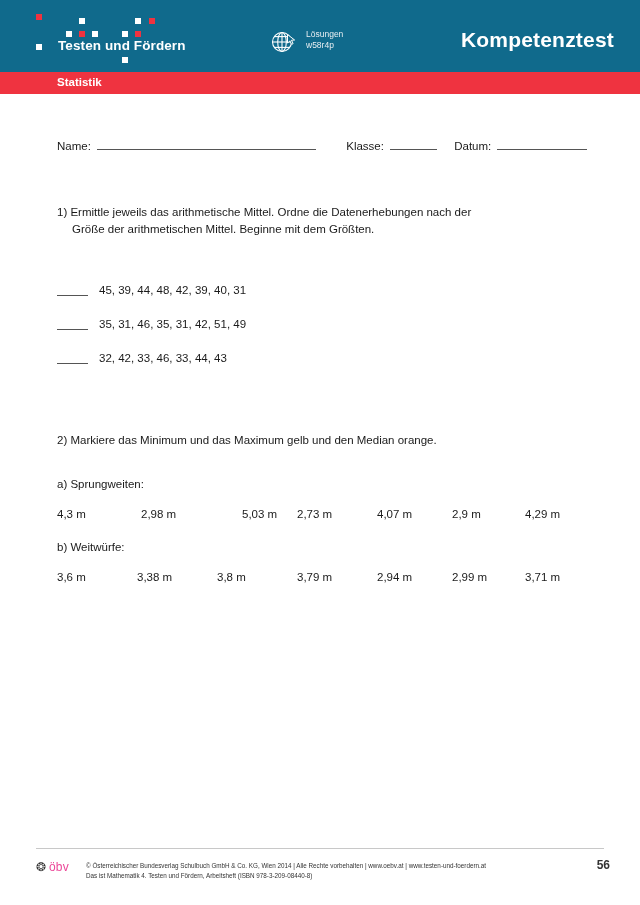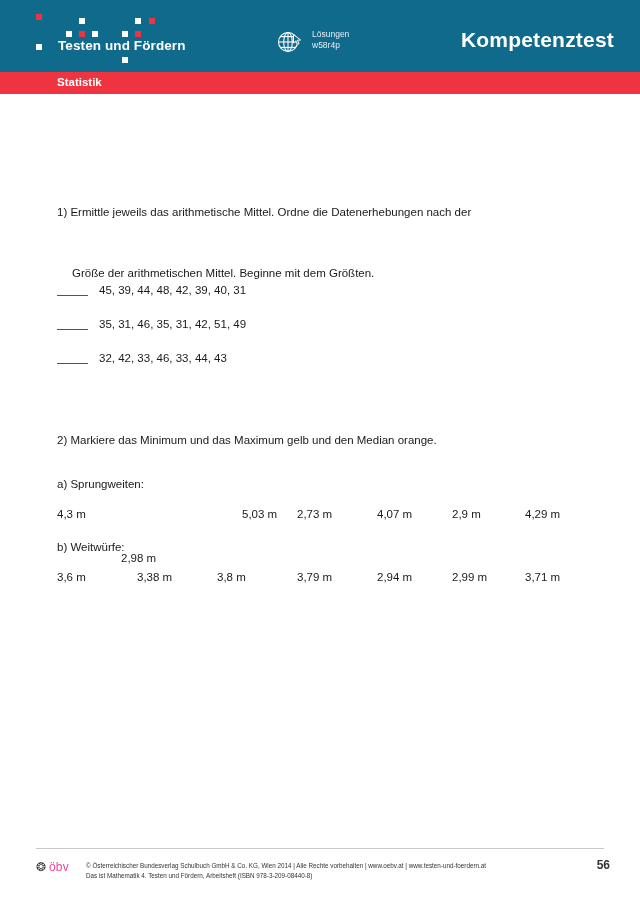--- a/index.html
+++ b/index.html
@@ -39,21 +39,21 @@
   }
   .sq {
     position: absolute;
     width: 6px; height: 6px;
     background: #ffffff;
   }
   .sq.red { background: #ef3340; }
 
   .globe-block {
     position: absolute;
-    left: 276px; top: 28px;
+    left: 270px; top: 28px;
     width: 120px; height: 34px;
   }
   .globe-icon {
     position: absolute;
     left: 0; top: 0;
     width: 28px; height: 28px;
   }
   .loes {
     position: absolute;
     left: 36px; top: 1px;
@@ -117,21 +117,21 @@
   .gap-b { width: 18px; }
 
   
   .task {
     position: absolute;
     font-size: 11.5px;
     font-weight: normal;
     line-height: 17px;
   }
   .task1 { left: 57px; top: 110px; width: 520px; }
-  .task1 .cont { display: block; padding-left: 15px; margin-top: 44px; }
+  .task1 .cont { display: block; padding-left: 15px; }
   .task2 { left: 57px; top: 338px; width: 520px; }
 
   .ans-row {
     position: absolute;
     left: 57px;
     font-size: 11.5px;
     display: flex;
     align-items: flex-end;
   }
   .ans-blank {
@@ -251,20 +251,30 @@
 
   <div class="kompetenztest">Kompetenztest</div>
 </div>
 
 <div class="redbar">
   <span class="redbar-label">Statistik</span>
 </div>
 
 <div class="sheet">
 
+  <div class="nameline">
+    <span class="nl-label">Name:</span>
+    <span class="nl-rule rule-name"></span>
+    <span class="gap-a"></span>
+    <span class="nl-label">Klasse:</span>
+    <span class="nl-rule rule-klass"></span>
+    <span class="gap-b"></span>
+    <span class="nl-label">Datum:</span>
+    <span class="nl-rule rule-datum"></span>
+  </div>
 
   <div class="task task1">
     <span>1)</span>
     <span>Ermittle jeweils das arithmetische Mittel. Ordne die Datenerhebungen nach der</span>
     <span class="cont">Größe der arithmetischen Mittel. Beginne mit dem Größten.</span>
   </div>
 
   <div class="ans-row r1">
     <span class="ans-blank"></span>
     <span>45, 39, 44, 48, 42, 39, 40, 31</span>
@@ -279,21 +289,21 @@
   </div>
 
   <div class="task task2">
     <span>2)</span>
     <span>Markiere das Minimum und das Maximum gelb und den Median orange.</span>
   </div>
 
   <div class="sub-label sub-a">a) Sprungweiten:</div>
   <div class="meas-row meas-a">
     <span class="meas-cell" style="left:0px;">4,3 m</span>
-    <span class="meas-cell" style="left:64px;margin-top:44px;">2,98 m</span>
+    <span class="meas-cell" style="left:84px;">2,98 m</span>
     <span class="meas-cell" style="left:160px;padding-left:25px;">5,03 m</span>
     <span class="meas-cell" style="left:240px;">2,73 m</span>
     <span class="meas-cell" style="left:320px;">4,07 m</span>
     <span class="meas-cell" style="left:395px;">2,9 m</span>
     <span class="meas-cell" style="left:468px;">4,29 m</span>
   </div>
 
   <div class="sub-label sub-b">b) Weitwürfe:</div>
   <div class="meas-row meas-b">
     <span class="meas-cell" style="left:0px;">3,6 m</span>

